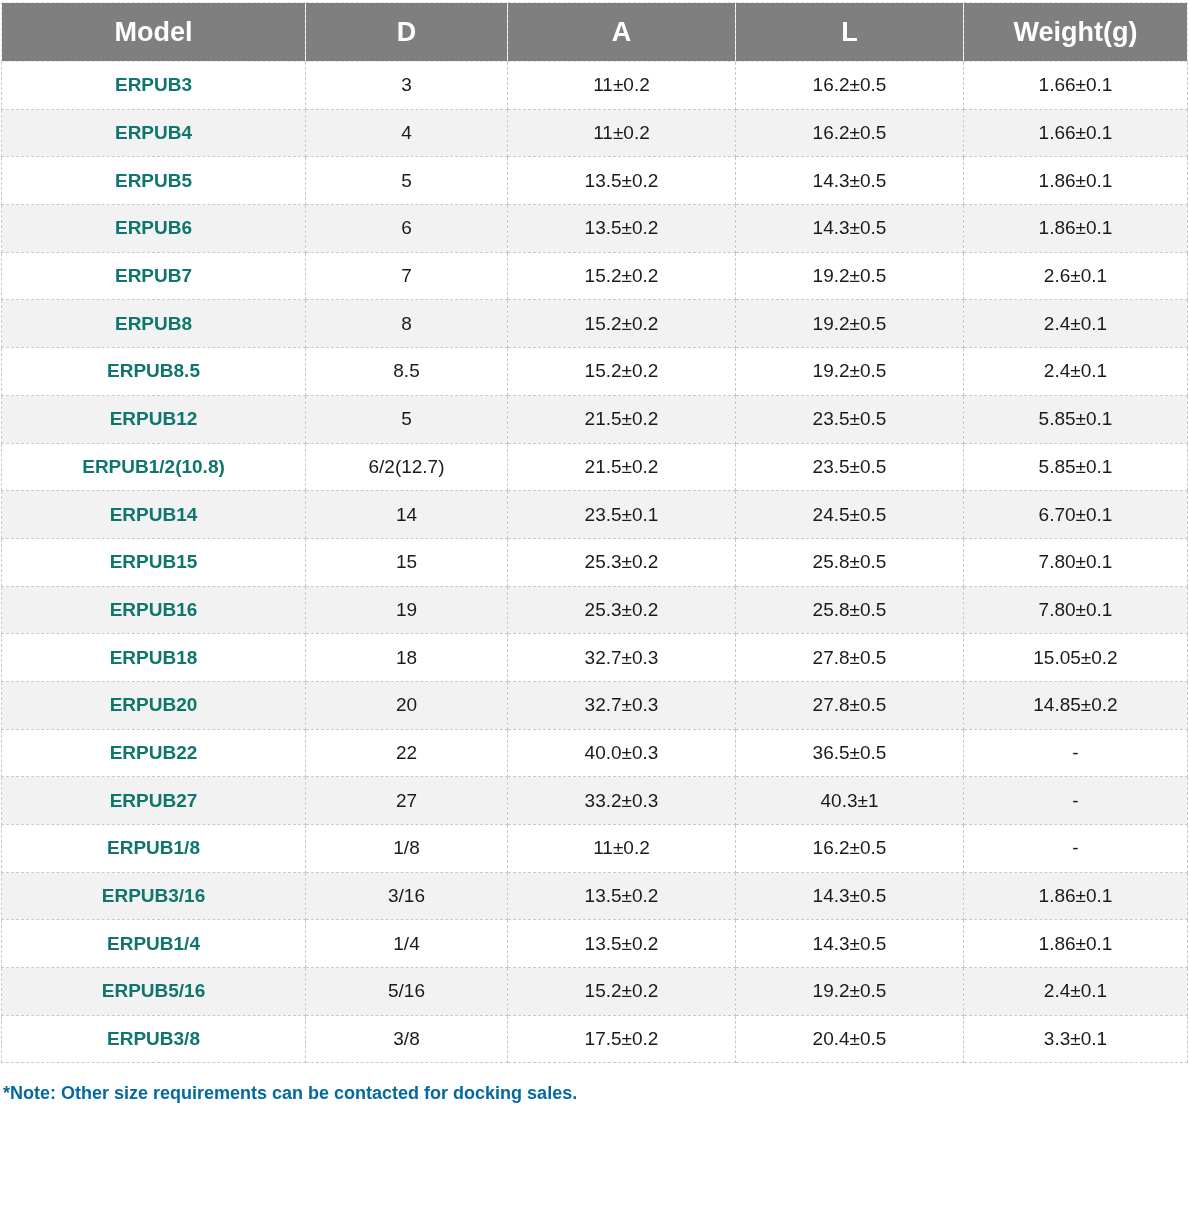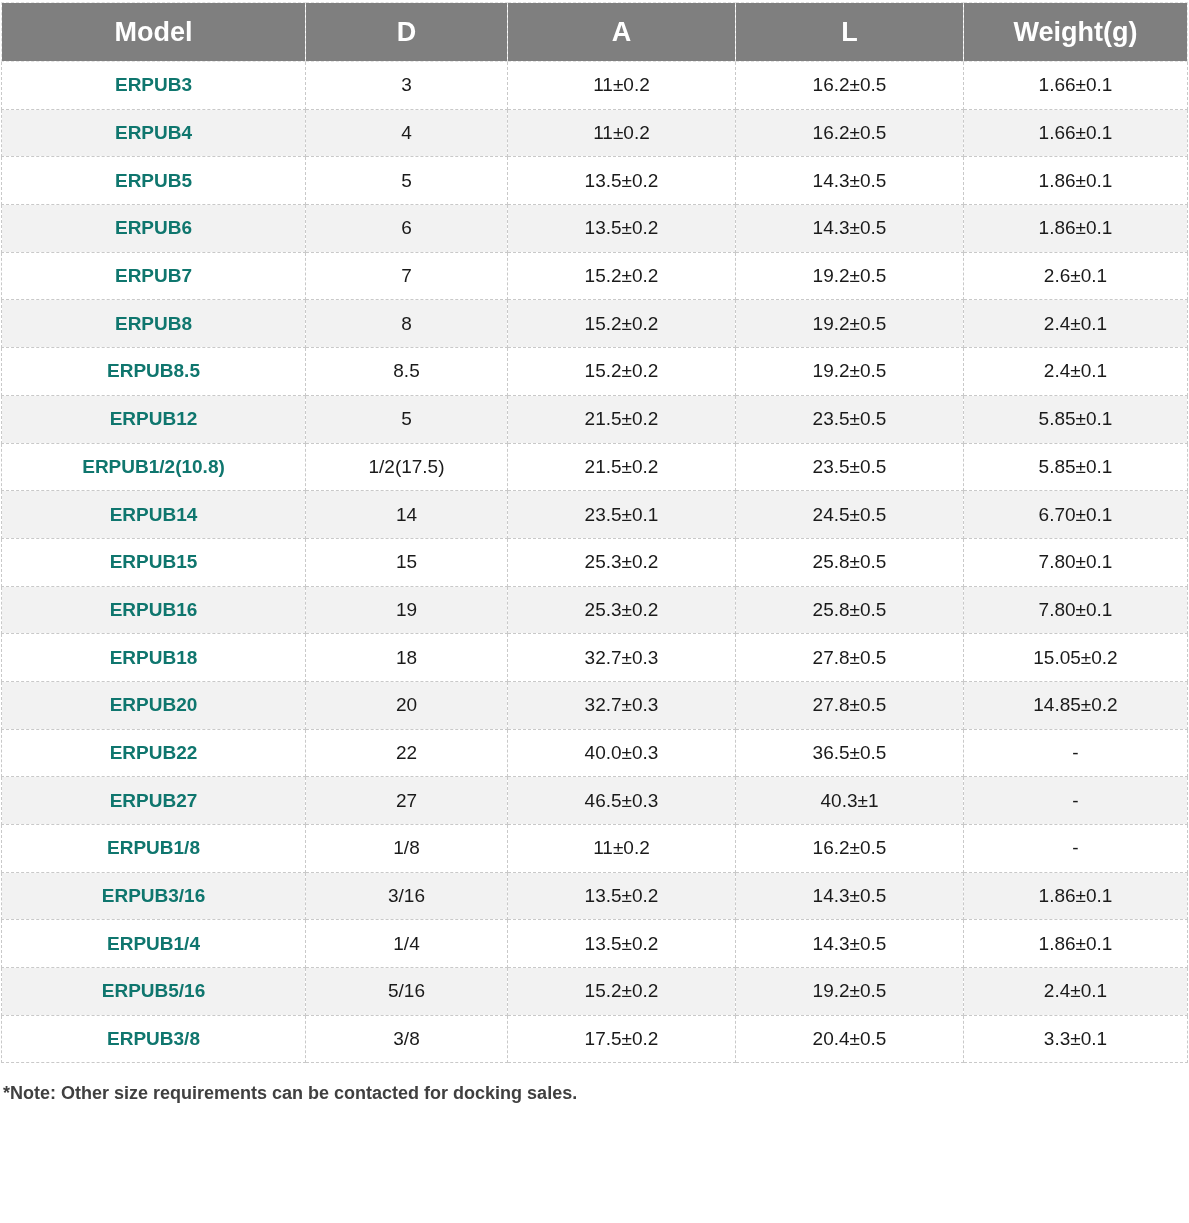--- a/index.html
+++ b/index.html
@@ -47,21 +47,21 @@
     background: #f2f2f2;
   }
   table.spec-table td.model-col {
     font-weight: bold;
     color: #0f766e;
   }
   .note {
     margin: 20px 0 0 3px;
     font-size: 18px;
     font-weight: bold;
-    color: #404040;
+    color: #0369a1;
   }
 </style>
 </head>
 <body>
 
 <div class="page">
 
   <table class="spec-table">
     <colgroup>
       <col style="width:304px">
@@ -131,21 +131,21 @@
         </tr>
         <tr>
           <td class="model-col">ERPUB12</td>
           <td>5</td>
           <td>21.5±0.2</td>
           <td>23.5±0.5</td>
           <td>5.85±0.1</td>
         </tr>
         <tr>
           <td class="model-col">ERPUB1/2(10.8)</td>
-          <td>1/2(17.5)</td>
+          <td>6/2(12.7)</td>
           <td>21.5±0.2</td>
           <td>23.5±0.5</td>
           <td>5.85±0.1</td>
         </tr>
         <tr>
           <td class="model-col">ERPUB14</td>
           <td>14</td>
           <td>23.5±0.1</td>
           <td>24.5±0.5</td>
           <td>6.70±0.1</td>
@@ -181,21 +181,21 @@
         <tr>
           <td class="model-col">ERPUB22</td>
           <td>22</td>
           <td>40.0±0.3</td>
           <td>36.5±0.5</td>
           <td>-</td>
         </tr>
         <tr>
           <td class="model-col">ERPUB27</td>
           <td>27</td>
-          <td>46.5±0.3</td>
+          <td>33.2±0.3</td>
           <td>40.3±1</td>
           <td>-</td>
         </tr>
         <tr>
           <td class="model-col">ERPUB1/8</td>
           <td>1/8</td>
           <td>11±0.2</td>
           <td>16.2±0.5</td>
           <td>-</td>
         </tr>

